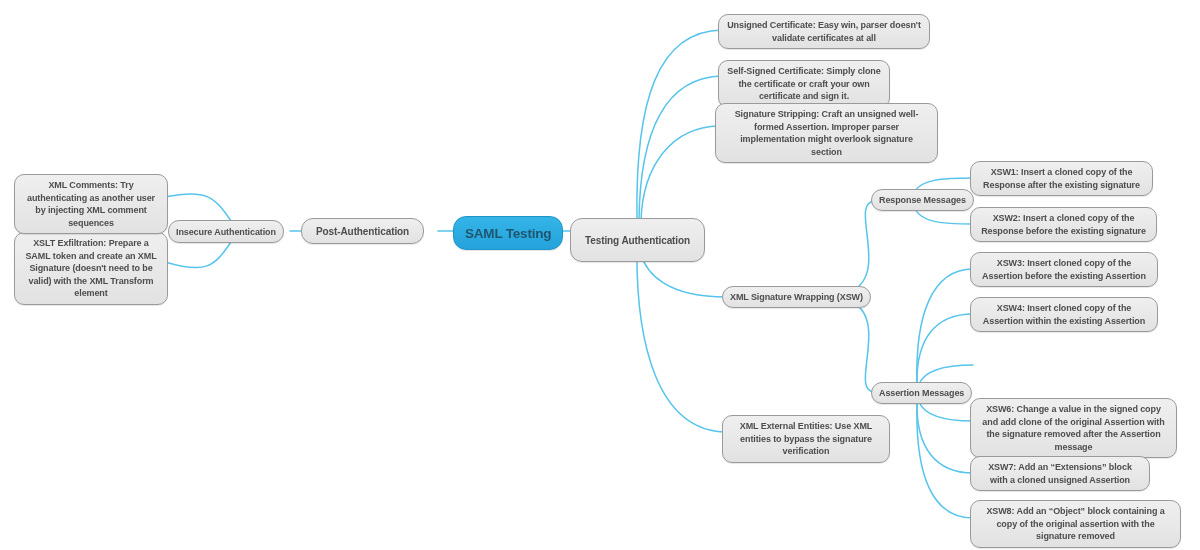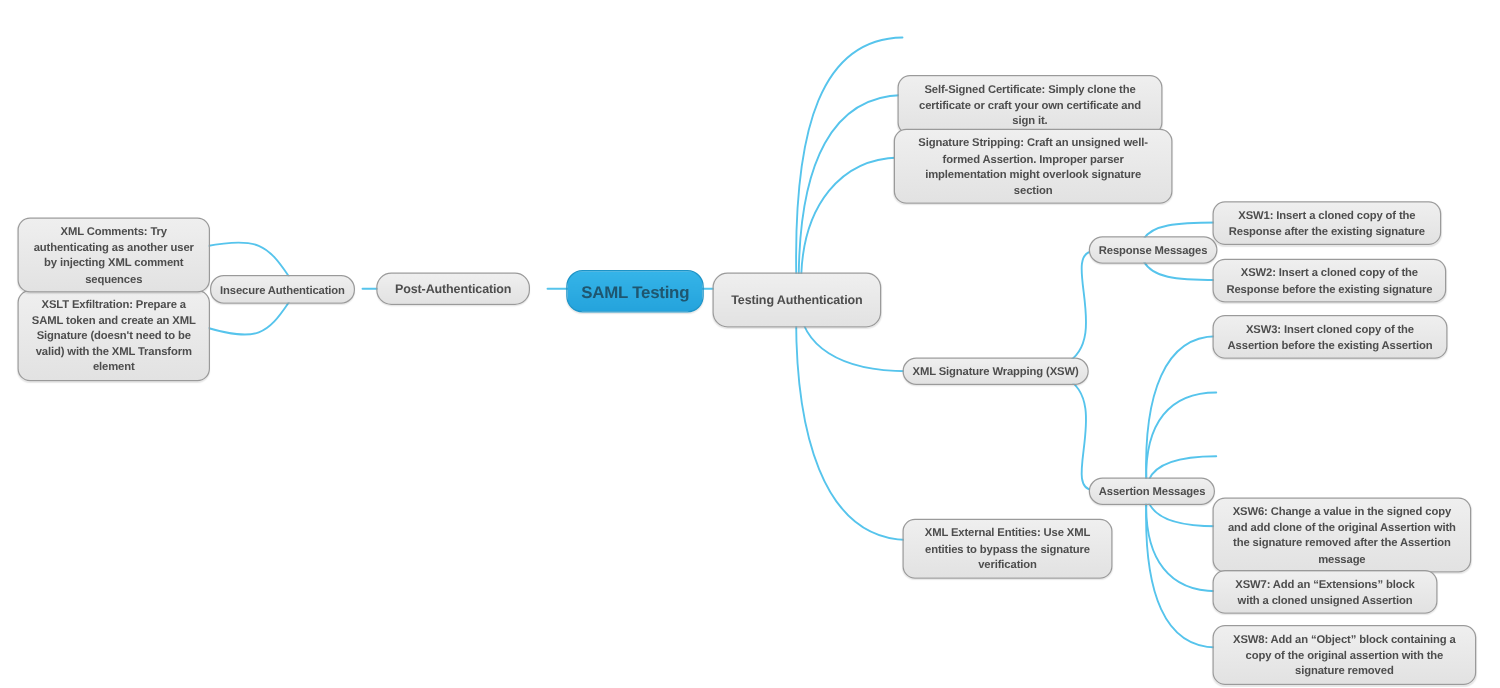--- a/index.html
+++ b/index.html
@@ -90,30 +90,32 @@
 
   <div class="node leaf" style="left:14px;top:232px;width:154px;min-height:59px">XSLT Exfiltration: Prepare a SAML token and create an XML Signature (doesn't need to be valid) with the XML Transform element</div>
   <div class="node leaf" style="left:14px;top:174px;width:154px;min-height:47px">XML Comments: Try authenticating as another user by injecting XML comment sequences</div>
   <div class="node pill" style="left:168px;top:220px;height:23px">Insecure Authentication</div>
   <div class="node topic" style="left:301px;top:218px;height:26px">Post-Authentication</div>
 
   <div class="node root" style="left:453px;top:216px;height:30px">SAML Testing</div>
 
   <div class="node topic" style="left:570px;top:218px;height:44px">Testing Authentication</div>
 
-  <div class="node leaf" style="left:718px;top:60px;width:212px;min-height:33px">Self-Signed Certificate: Simply clone the certificate or craft your own certificate and sign it.</div>
+  <div class="node leaf" style="left:718px;top:14px;width:212px;min-height:33px">Unsigned Certificate: Easy win, parser doesn't validate certificates at all</div>
+  <div class="node leaf" style="left:718px;top:60px;width:172px;min-height:33px">Self-Signed Certificate: Simply clone the certificate or craft your own certificate and sign it.</div>
   <div class="node leaf" style="left:715px;top:103px;width:223px;min-height:46px">Signature Stripping: Craft an unsigned well-formed Assertion. Improper parser implementation might overlook signature section</div>
 
   <div class="node pill" style="left:722px;top:286px;height:22px">XML Signature Wrapping (XSW)</div>
 
   <div class="node pill" style="left:871px;top:189px;height:22px">Response Messages</div>
   <div class="node pill" style="left:871px;top:382px;height:22px">Assertion Messages</div>
 
   <div class="node leaf" style="left:722px;top:415px;width:168px;min-height:35px">XML External Entities: Use XML entities to bypass the signature verification</div>
 
   <div class="node leaf" style="left:970px;top:161px;width:183px;min-height:34px">XSW1: Insert a cloned copy of the Response after the existing signature</div>
   <div class="node leaf" style="left:970px;top:207px;width:187px;min-height:34px">XSW2: Insert a cloned copy of the Response before the existing signature</div>
   <div class="node leaf" style="left:970px;top:252px;width:188px;min-height:34px">XSW3: Insert cloned copy of the Assertion before the existing Assertion</div>
+  <div class="node leaf" style="left:970px;top:297px;width:188px;min-height:34px">XSW4: Insert cloned copy of the Assertion within the existing Assertion</div>
   <div class="node leaf" style="left:970px;top:398px;width:207px;min-height:46px">XSW6: Change a value in the signed copy and add clone of the original Assertion with the signature removed after the Assertion message</div>
   <div class="node leaf" style="left:970px;top:456px;width:180px;min-height:34px">XSW7: Add an “Extensions” block with a cloned unsigned Assertion</div>
   <div class="node leaf" style="left:970px;top:500px;width:211px;min-height:36px">XSW8: Add an “Object” block containing a copy of the original assertion with the signature removed</div>
 
 </div>
 
 </body></html>

